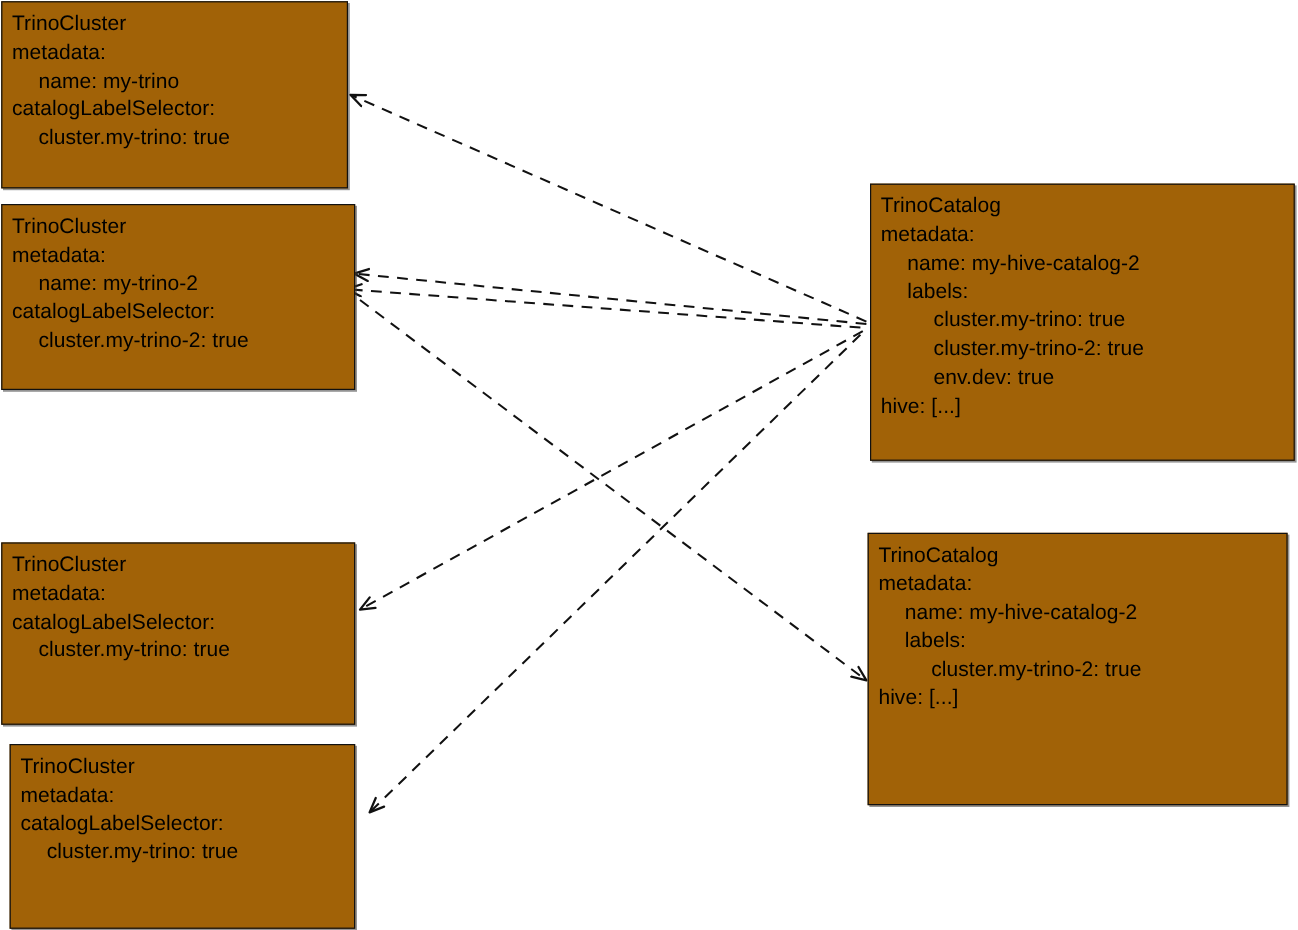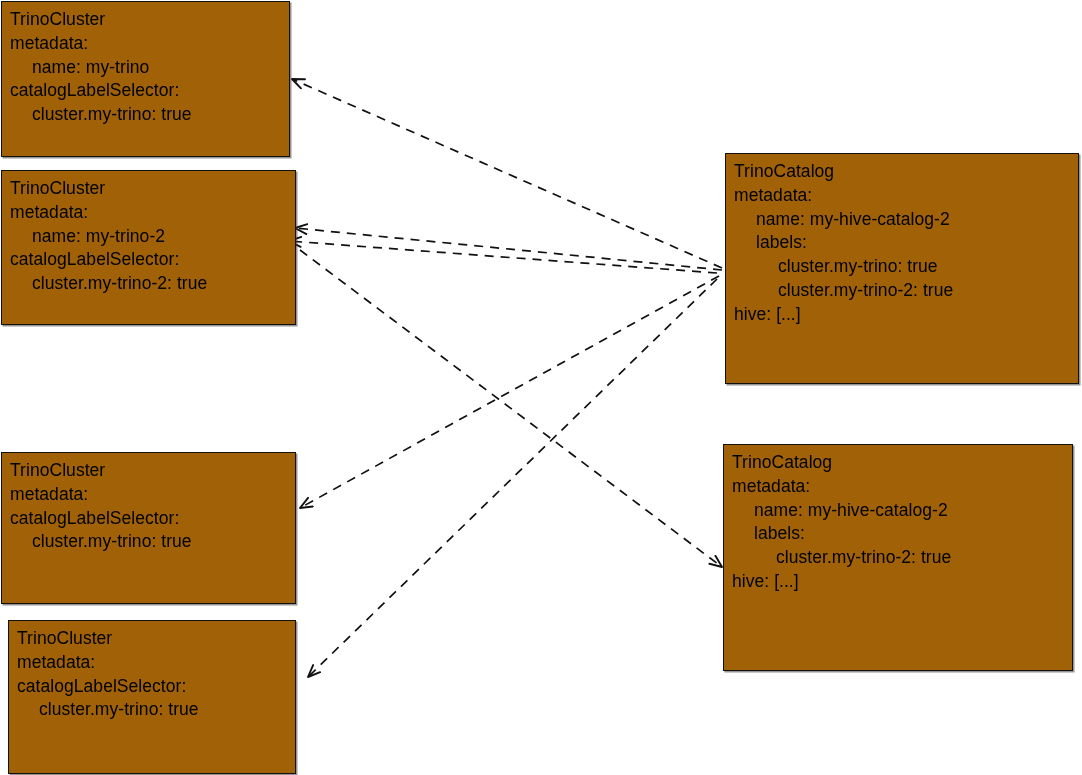--- a/index.html
+++ b/index.html
@@ -92,20 +92,21 @@
         <div class="node-line ind-0">catalogLabelSelector:</div>
         <div class="node-line ind-1">cluster.my-trino: true</div>
       </div>
       <div class="node" style="left: 725px; top: 153px; width: 354px; height: 231px;">
         <div class="node-line ind-0">TrinoCatalog</div>
         <div class="node-line ind-0">metadata:</div>
         <div class="node-line ind-1">name: my-hive-catalog-2</div>
         <div class="node-line ind-1">labels:</div>
         <div class="node-line ind-2">cluster.my-trino: true</div>
         <div class="node-line ind-2">cluster.my-trino-2: true</div>
+        <div class="node-line ind-2">env.dev: true</div>
         <div class="node-line ind-0">hive: [...]</div>
       </div>
       <div class="node" style="left: 723px; top: 444px; width: 350px; height: 227px;">
         <div class="node-line ind-0">TrinoCatalog</div>
         <div class="node-line ind-0">metadata:</div>
         <div class="node-line ind-1">name: my-hive-catalog-2</div>
         <div class="node-line ind-1">labels:</div>
         <div class="node-line ind-2">cluster.my-trino-2: true</div>
         <div class="node-line ind-0">hive: [...]</div>
       </div>

